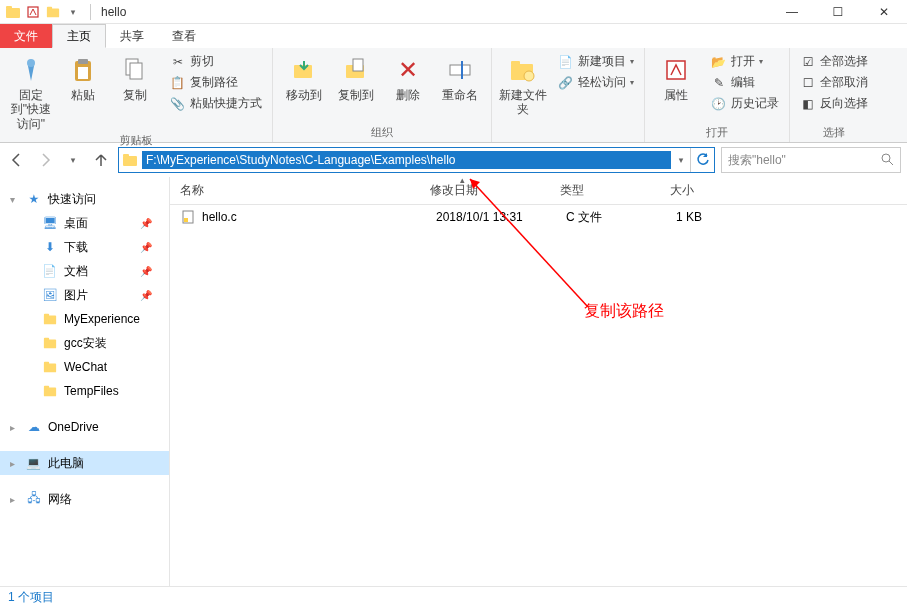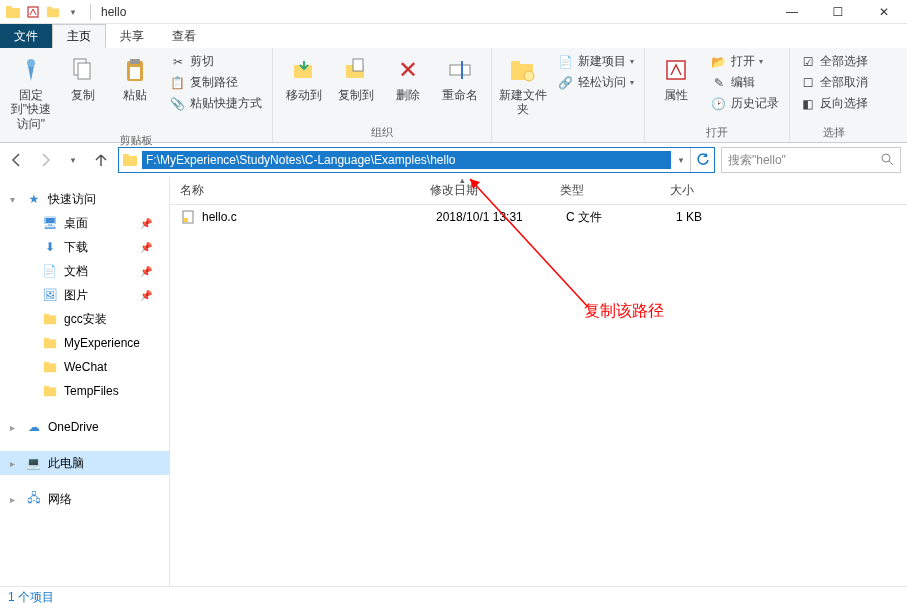--- a/index.html
+++ b/index.html
@@ -10,21 +10,21 @@
 .titlebar .qat { display: flex; align-items: center; gap: 2px; padding: 0 4px; }
 .titlebar .qat .icon { width: 18px; height: 18px; display: flex; align-items: center; justify-content: center; }
 .titlebar .divider { width: 1px; height: 16px; background: #ccc; margin: 0 4px; }
 .titlebar .title { padding-left: 6px; color: #333; }
 .titlebar .window-controls { margin-left: auto; display: flex; }
 .titlebar .window-controls .wc { width: 46px; height: 24px; display: flex; align-items: center; justify-content: center; color: #333; }
 
 
 .ribbon-tabs { height: 24px; display: flex; align-items: stretch; background: #fff; }
 .ribbon-tabs .tab { padding: 0 14px; display: flex; align-items: center; cursor: default; }
-.ribbon-tabs .tab.file { background: #0c4a6e; color: #fff; }
+.ribbon-tabs .tab.file { background: #ef4444; color: #fff; }
 .ribbon-tabs .tab.active { border: 1px solid #ccc; border-bottom: 1px solid #f5f6f7; background: #f5f6f7; }
 .ribbon-tabs .tab.inactive { color: #333; }
 
 
 .ribbon { height: 95px; background: #f5f6f7; border-bottom: 1px solid #ccc; display: flex; }
 .ribbon-group { border-right: 1px solid #e1e1e1; display: flex; flex-direction: column; padding: 4px 6px 2px; }
 .ribbon-group .body { flex: 1; display: flex; align-items: flex-start; gap: 2px; }
 .ribbon-group .label { text-align: center; color: #666; font-size: 11px; padding-top: 2px; }
 .rbtn-lg { display: flex; flex-direction: column; align-items: center; width: 50px; padding-top: 2px; gap: 2px; color: #444; }
 .rbtn-lg .ic { width: 32px; height: 32px; display: flex; align-items: center; justify-content: center; }
@@ -127,35 +127,35 @@
           <svg width="28" height="28" viewBox="0 0 28 28">
               <path d="M14 3 L17 10 L14 25 L11 10 Z" fill="#5aa0d8"></path>
               <circle cx="14" cy="7" r="4" fill="#7cb7e4"></circle>
             </svg>
         </span>
         <span class="lbl">固定到"快速访问"</span>
       </div>
       <div class="rbtn-lg">
         <span class="ic">
           <svg width="26" height="26" viewBox="0 0 26 26">
-              <rect x="4" y="2" width="12" height="16" fill="#fff" stroke="#888"></rect>
-              <rect x="8" y="6" width="12" height="16" fill="#fff" stroke="#888"></rect>
-            </svg>
-        </span>
-        <span class="lbl">复制</span>
-      </div>
-      <div class="rbtn-lg">
-        <span class="ic">
-          <svg width="26" height="26" viewBox="0 0 26 26">
               <rect x="5" y="4" width="16" height="20" rx="2" fill="#d9a441"></rect>
               <rect x="8" y="2" width="10" height="5" rx="1" fill="#999"></rect>
               <rect x="8" y="10" width="10" height="12" fill="#fff"></rect>
             </svg>
         </span>
         <span class="lbl">粘贴</span>
+      </div>
+      <div class="rbtn-lg">
+        <span class="ic">
+          <svg width="26" height="26" viewBox="0 0 26 26">
+              <rect x="4" y="2" width="12" height="16" fill="#fff" stroke="#888"></rect>
+              <rect x="8" y="6" width="12" height="16" fill="#fff" stroke="#888"></rect>
+            </svg>
+        </span>
+        <span class="lbl">复制</span>
       </div>
       <div class="rbtn-sm-col" style="margin-left:4px;">
         <div class="rbtn-sm">
           <span class="ic">✂</span>
           <span>剪切</span>
         </div>
         <div class="rbtn-sm">
           <span class="ic">📋</span>
           <span>复制路径</span>
         </div>
@@ -354,30 +354,30 @@
       <span>图片</span>
       <span class="pin">📌</span>
     </div>
     <div class="item" style="padding-left:42px;">
       <span class="ic">
           <svg width="14" height="14" viewBox="0 0 16 16">
             <rect class="folder-svg" x="1" y="4" width="14" height="10" rx="1"></rect>
             <rect class="folder-svg tab" x="1" y="2" width="6" height="3" rx="1"></rect>
           </svg>
         </span>
-      <span>gcc安装</span>
+      <span>MyExperience</span>
     </div>
     <div class="item" style="padding-left:42px;">
       <span class="ic">
           <svg width="14" height="14" viewBox="0 0 16 16">
             <rect class="folder-svg" x="1" y="4" width="14" height="10" rx="1"></rect>
             <rect class="folder-svg tab" x="1" y="2" width="6" height="3" rx="1"></rect>
           </svg>
         </span>
-      <span>MyExperience</span>
+      <span>gcc安装</span>
     </div>
     <div class="item" style="padding-left:42px;">
       <span class="ic">
           <svg width="14" height="14" viewBox="0 0 16 16">
             <rect class="folder-svg" x="1" y="4" width="14" height="10" rx="1"></rect>
             <rect class="folder-svg tab" x="1" y="2" width="6" height="3" rx="1"></rect>
           </svg>
         </span>
       <span>WeChat</span>
     </div>

